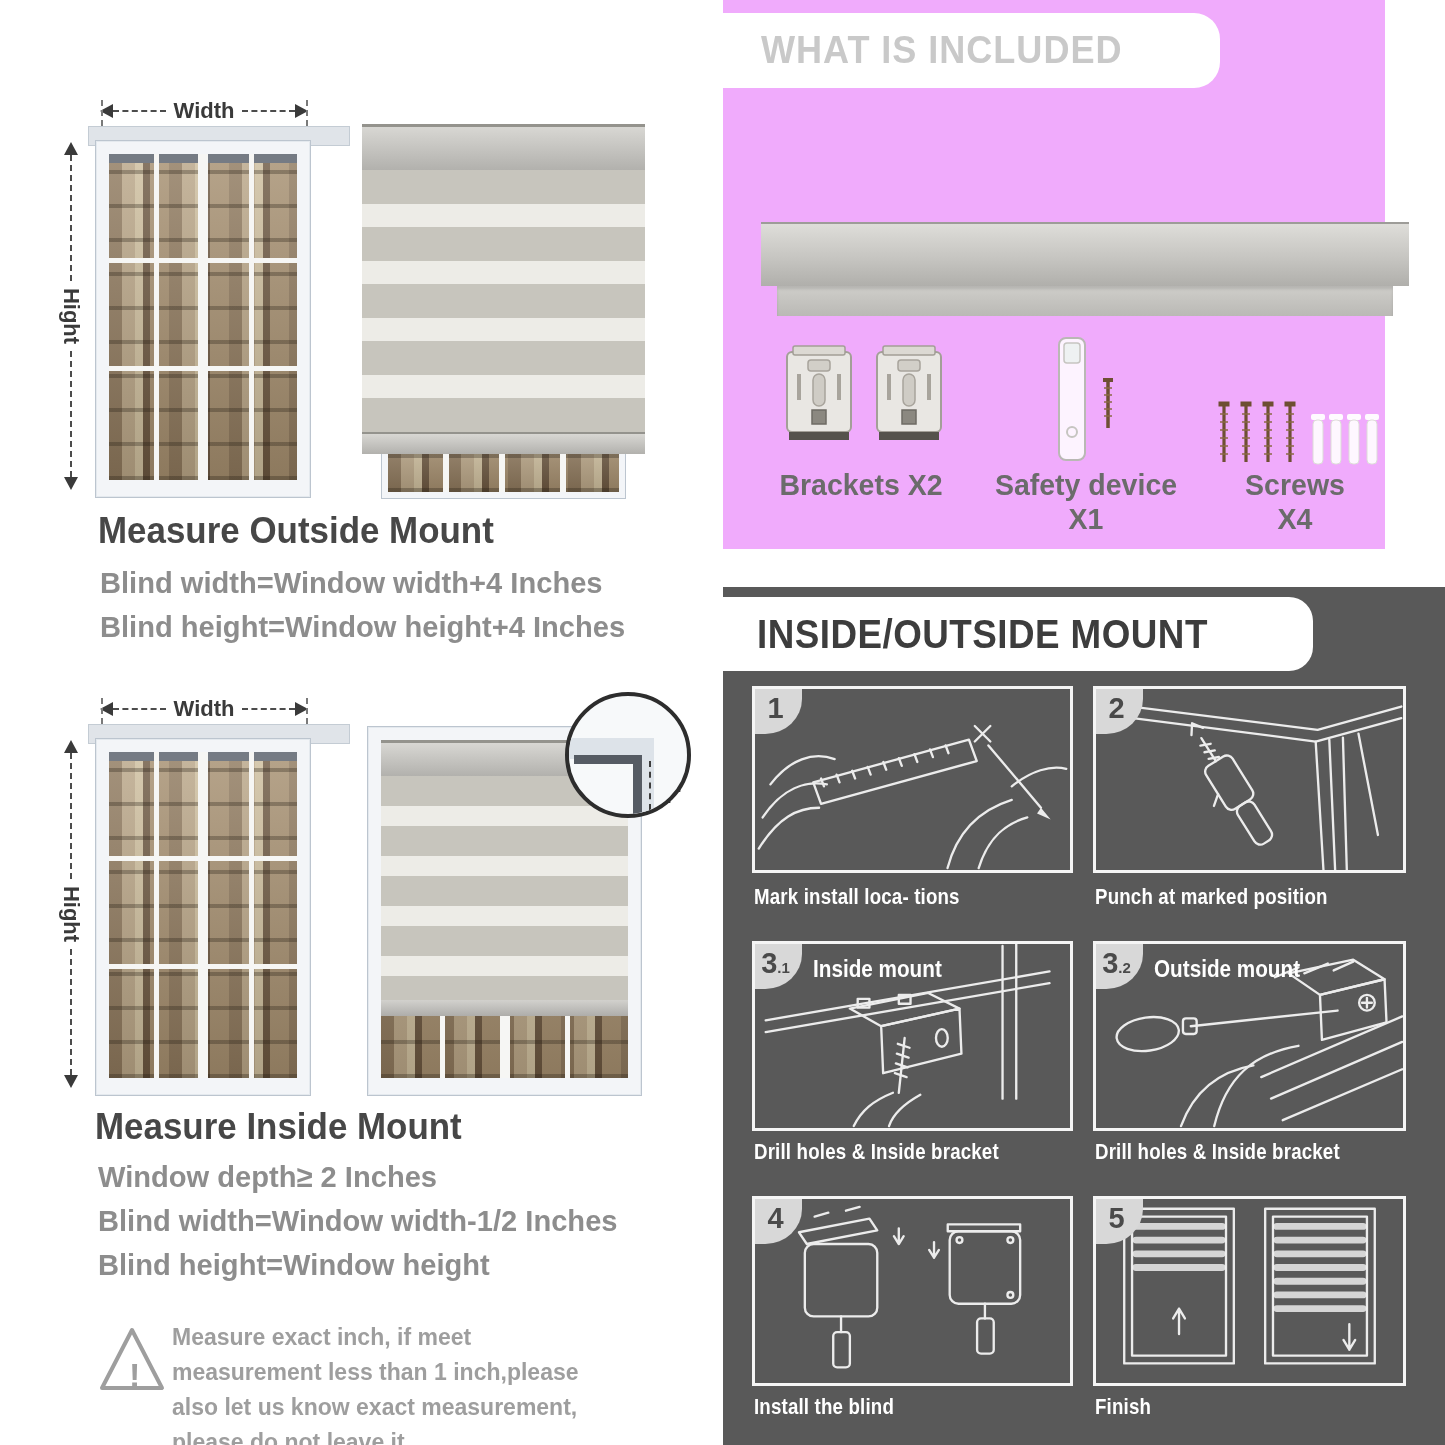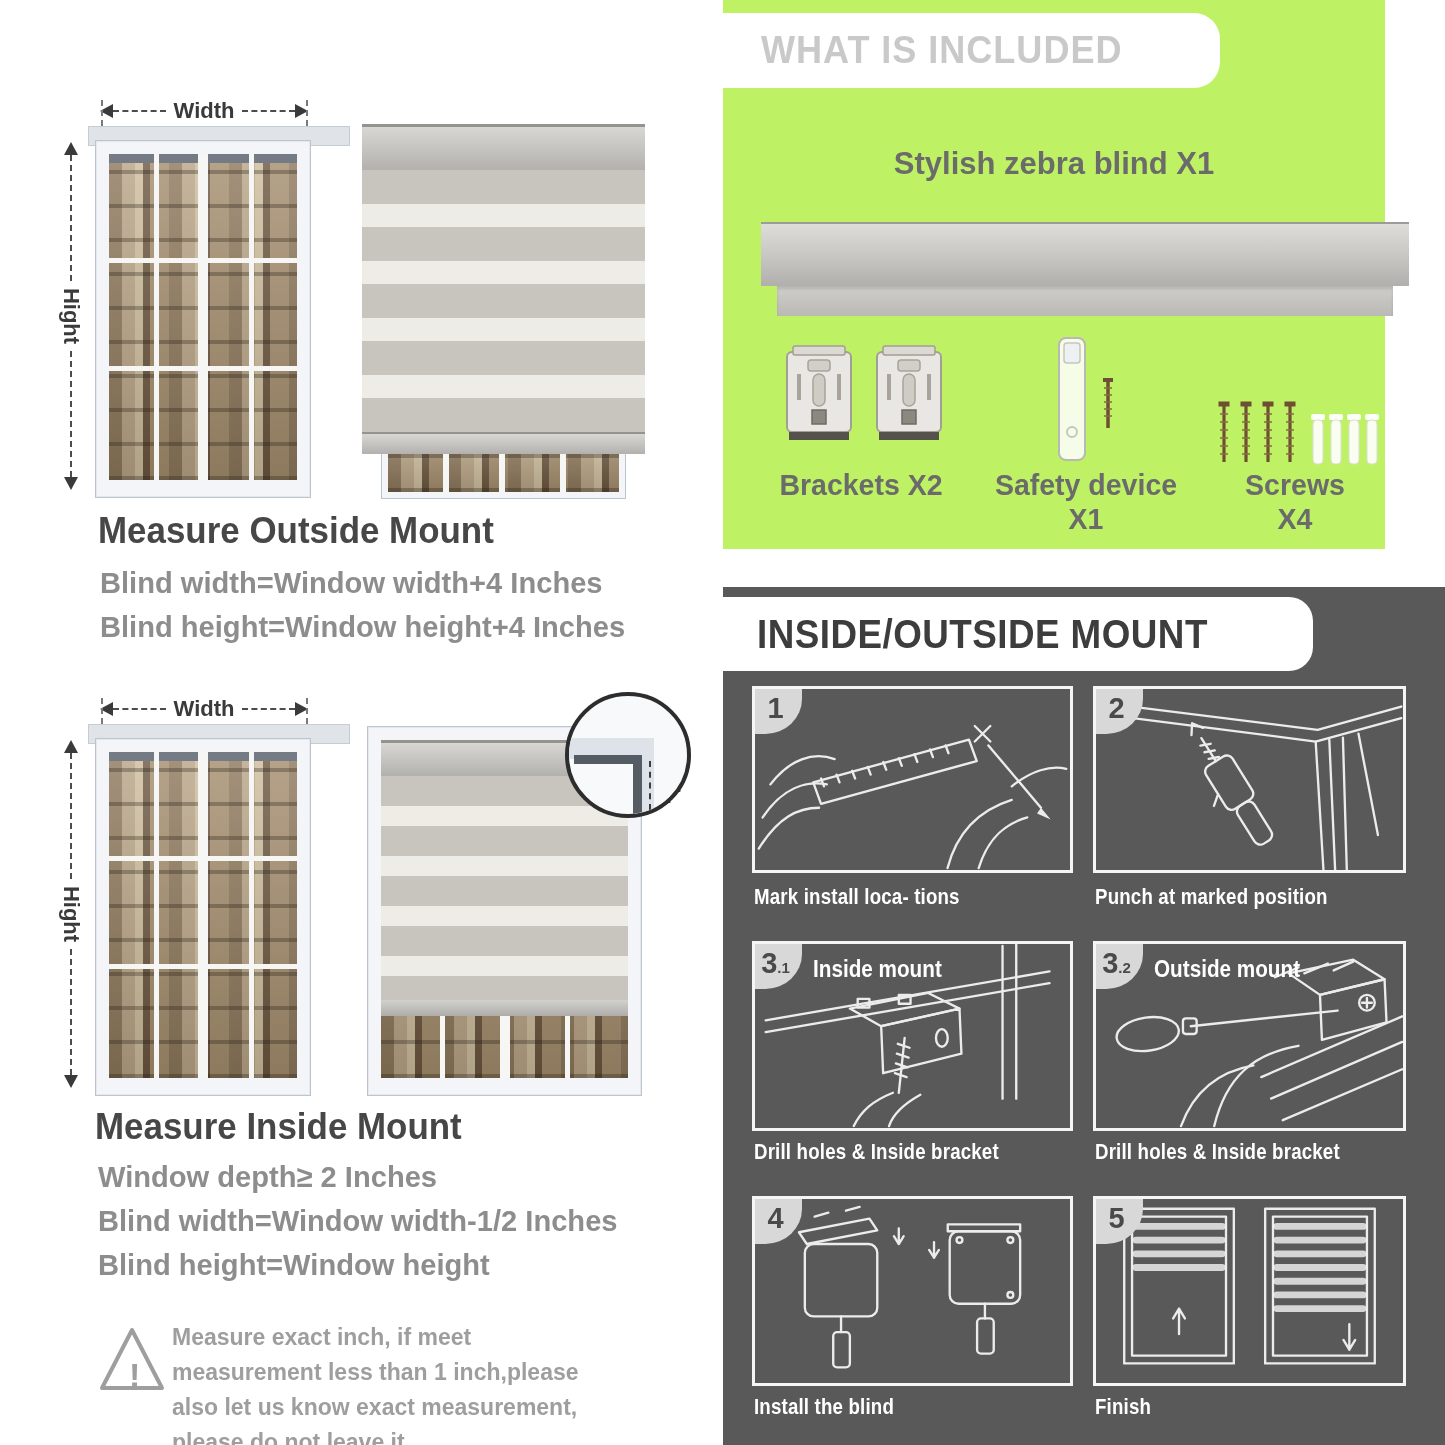--- a/index.html
+++ b/index.html
@@ -71,21 +71,21 @@
   .co-dv { left:54%; top:50%; width:8%; height:50%; background:#565c64; }
   .co-dash { left:68%; top:55%; height:42%; border-left:2px dashed #3c3c3c; }
   .depth-label { color:#3c3c3c; font-size:23px; text-align:center; }
 
   
   .warn-text { color:#9e9e9e; font-size:23px; line-height:35px; }
   .warn-tri { position:absolute; }
   .warn-bang { position:absolute; color:#9e9e9e; font-size:34px; }
 
   
-  .included { left:723px; top:0; width:662px; height:549px; background:#bef264; }
+  .included { left:723px; top:0; width:662px; height:549px; background:#f0abfc; }
   .inc-banner { position:absolute; left:0; top:13px; width:497px; height:75px; background:#fff;
     border-radius:0 26px 26px 0; display:flex; align-items:center; padding-left:38px; }
   .inc-banner span { color:#c9c9c9; font-size:38px; letter-spacing:1px; transform:scaleX(.95); transform-origin:left; }
   .inc-label { position:absolute; color:#6b6b6b; }
   .blind-name { left:0; right:0; top:146px; text-align:center; font-size:31px; }
   .rail-main { position:absolute; left:38px; top:222px; width:648px; height:64px;
     background:linear-gradient(180deg,#deddd9 0%,#c6c5c1 55%,#b0afab 100%); border-top:2px solid #9d9c98; }
   .rail-inset { position:absolute; left:54px; top:286px; width:616px; height:30px;
     background:linear-gradient(180deg,#cfcecA 0%,#bab9b5 100%); box-shadow:inset 0 3px 3px rgba(0,0,0,.12); }
   .item-label { position:absolute; top:468px; color:#6b6b6b; font-size:30px; text-align:center; transform:scaleX(.95); }
@@ -223,21 +223,20 @@
     <path d="M36 8 L66 66 L6 66 Z" fill="none" stroke="#9e9e9e" stroke-width="4" stroke-linejoin="round"></path>
   </svg>
   <span class="warn-bang" style="left:129px;top:1356px;">!</span>
   <div class="abs warn-text" style="left:172px;top:1320px;width:448px;">Measure exact inch, if meet measurement less than 1 inch,please also let us know exact measurement, please do not leave it</div>
 
   <div class="abs included">
     <div class="inc-banner">
       <span>WHAT IS INCLUDED</span>
     </div>
 
-    <div class="inc-label blind-name">Stylish zebra blind X1</div>
 
     <div class="rail-main"></div>
     <div class="rail-inset"></div>
 
     <svg class="hw" style="left:58px;top:342px;" width="166" height="116" viewBox="0 0 166 116">
       <g>
         <rect x="6" y="10" width="64" height="80" rx="5" fill="#e9e7e3" stroke="#a39f97" stroke-width="2"></rect>
         <rect x="12" y="4" width="52" height="9" rx="2" fill="#dcd9d3" stroke="#a39f97" stroke-width="1.5"></rect>
         <rect x="27" y="18" width="22" height="11" rx="3" fill="#d2cfc8" stroke="#a8a49c" stroke-width="1.5"></rect>
         <path d="M18 32 v26 M58 32 v26" stroke="#a8a49c" stroke-width="4" fill="none"></path>

